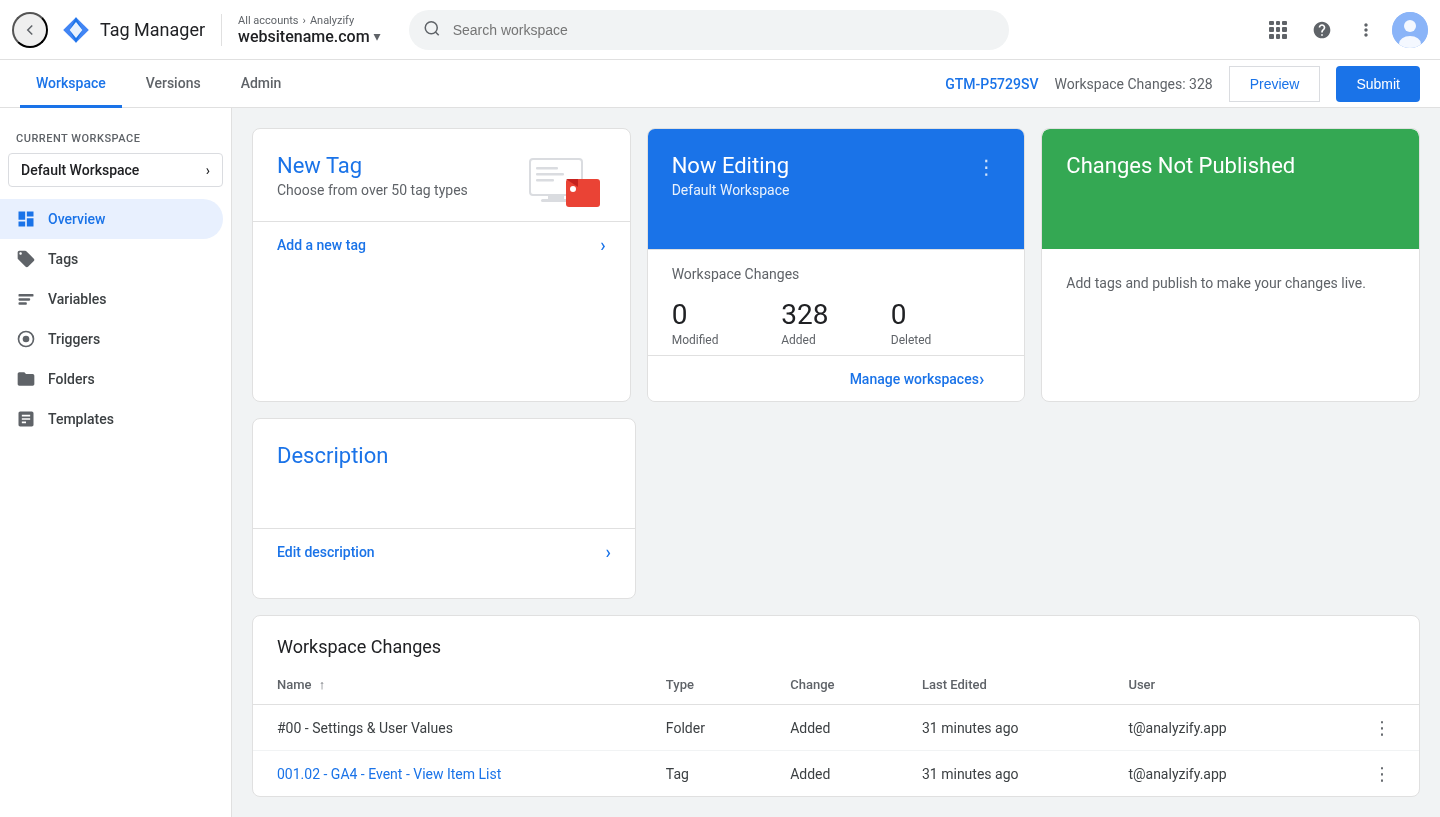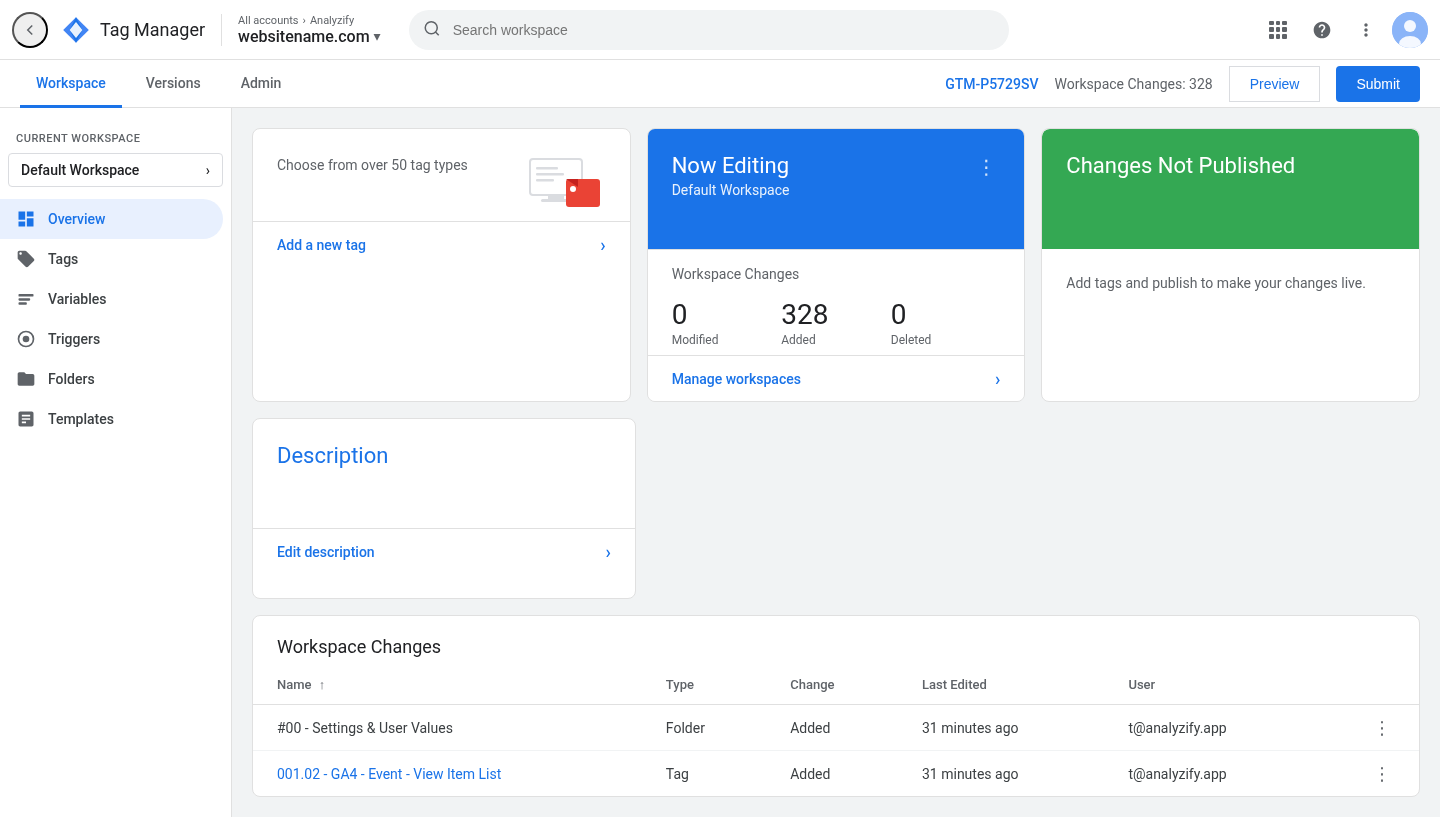--- a/index.html
+++ b/index.html
@@ -97,22 +97,22 @@
     .three-dot-btn { color: rgba(255,255,255,0.8); cursor: pointer; font-size: 20px; line-height: 1; padding: 4px; }
 
     
     .ws-changes-section { background: #fff; border-radius: 8px; border: 1px solid #e0e0e0; overflow: hidden; }
     .ws-changes-header { padding: 16px 24px 8px; font-size: 14px; color: #5f6368; }
     .ws-stats { display: flex; gap: 0; padding: 8px 24px 8px; }
     .ws-stat { flex: 1; }
     .ws-stat-num { font-size: 28px; font-weight: 400; color: #202124; }
     .ws-stat-label { font-size: 12px; color: #5f6368; margin-top: 2px; }
     .ws-action {
-      border-top: 1px solid #e0e0e0; padding: 12px 24px;
-      display: flex; align-items: center; justify-content: space-between;
+      border-top: 1px solid #e0e0e0; padding: 12px 40px;
+      display: flex; align-items: center; justify-content: flex-end;
       color: #1a73e8; font-size: 14px; font-weight: 500; cursor: pointer;
     }
 
     
     .changes-card { display: flex; flex-direction: column; }
     .changes-card-header { background: #34a853; color: #fff; padding: 24px 24px 20px; flex: 0 0 auto; min-height: 120px; border-radius: 8px 8px 0 0; }
     .changes-title { font-size: 22px; font-weight: 400; }
     .changes-body { padding: 24px; font-size: 14px; color: #5f6368; line-height: 1.5; }
 
     
@@ -308,20 +308,21 @@
     </div>
   </aside>
 
   <main class="content">
 
     <div class="cards-row">
 
       <div class="card new-tag-card">
         <div class="new-tag-body">
           <div>
+            <div class="new-tag-title">New Tag</div>
             <div class="new-tag-desc">Choose from over 50 tag types</div>
           </div>
           <div class="tag-icon-wrap">
 
             <svg width="80" height="60" viewBox="0 0 80 60">
 
               <rect x="4" y="6" width="52" height="36" rx="3" fill="none" stroke="#dadce0" stroke-width="2"></rect>
               <rect x="22" y="42" width="16" height="4" fill="#dadce0"></rect>
               <rect x="15" y="46" width="30" height="3" rx="1.5" fill="#dadce0"></rect>
 

